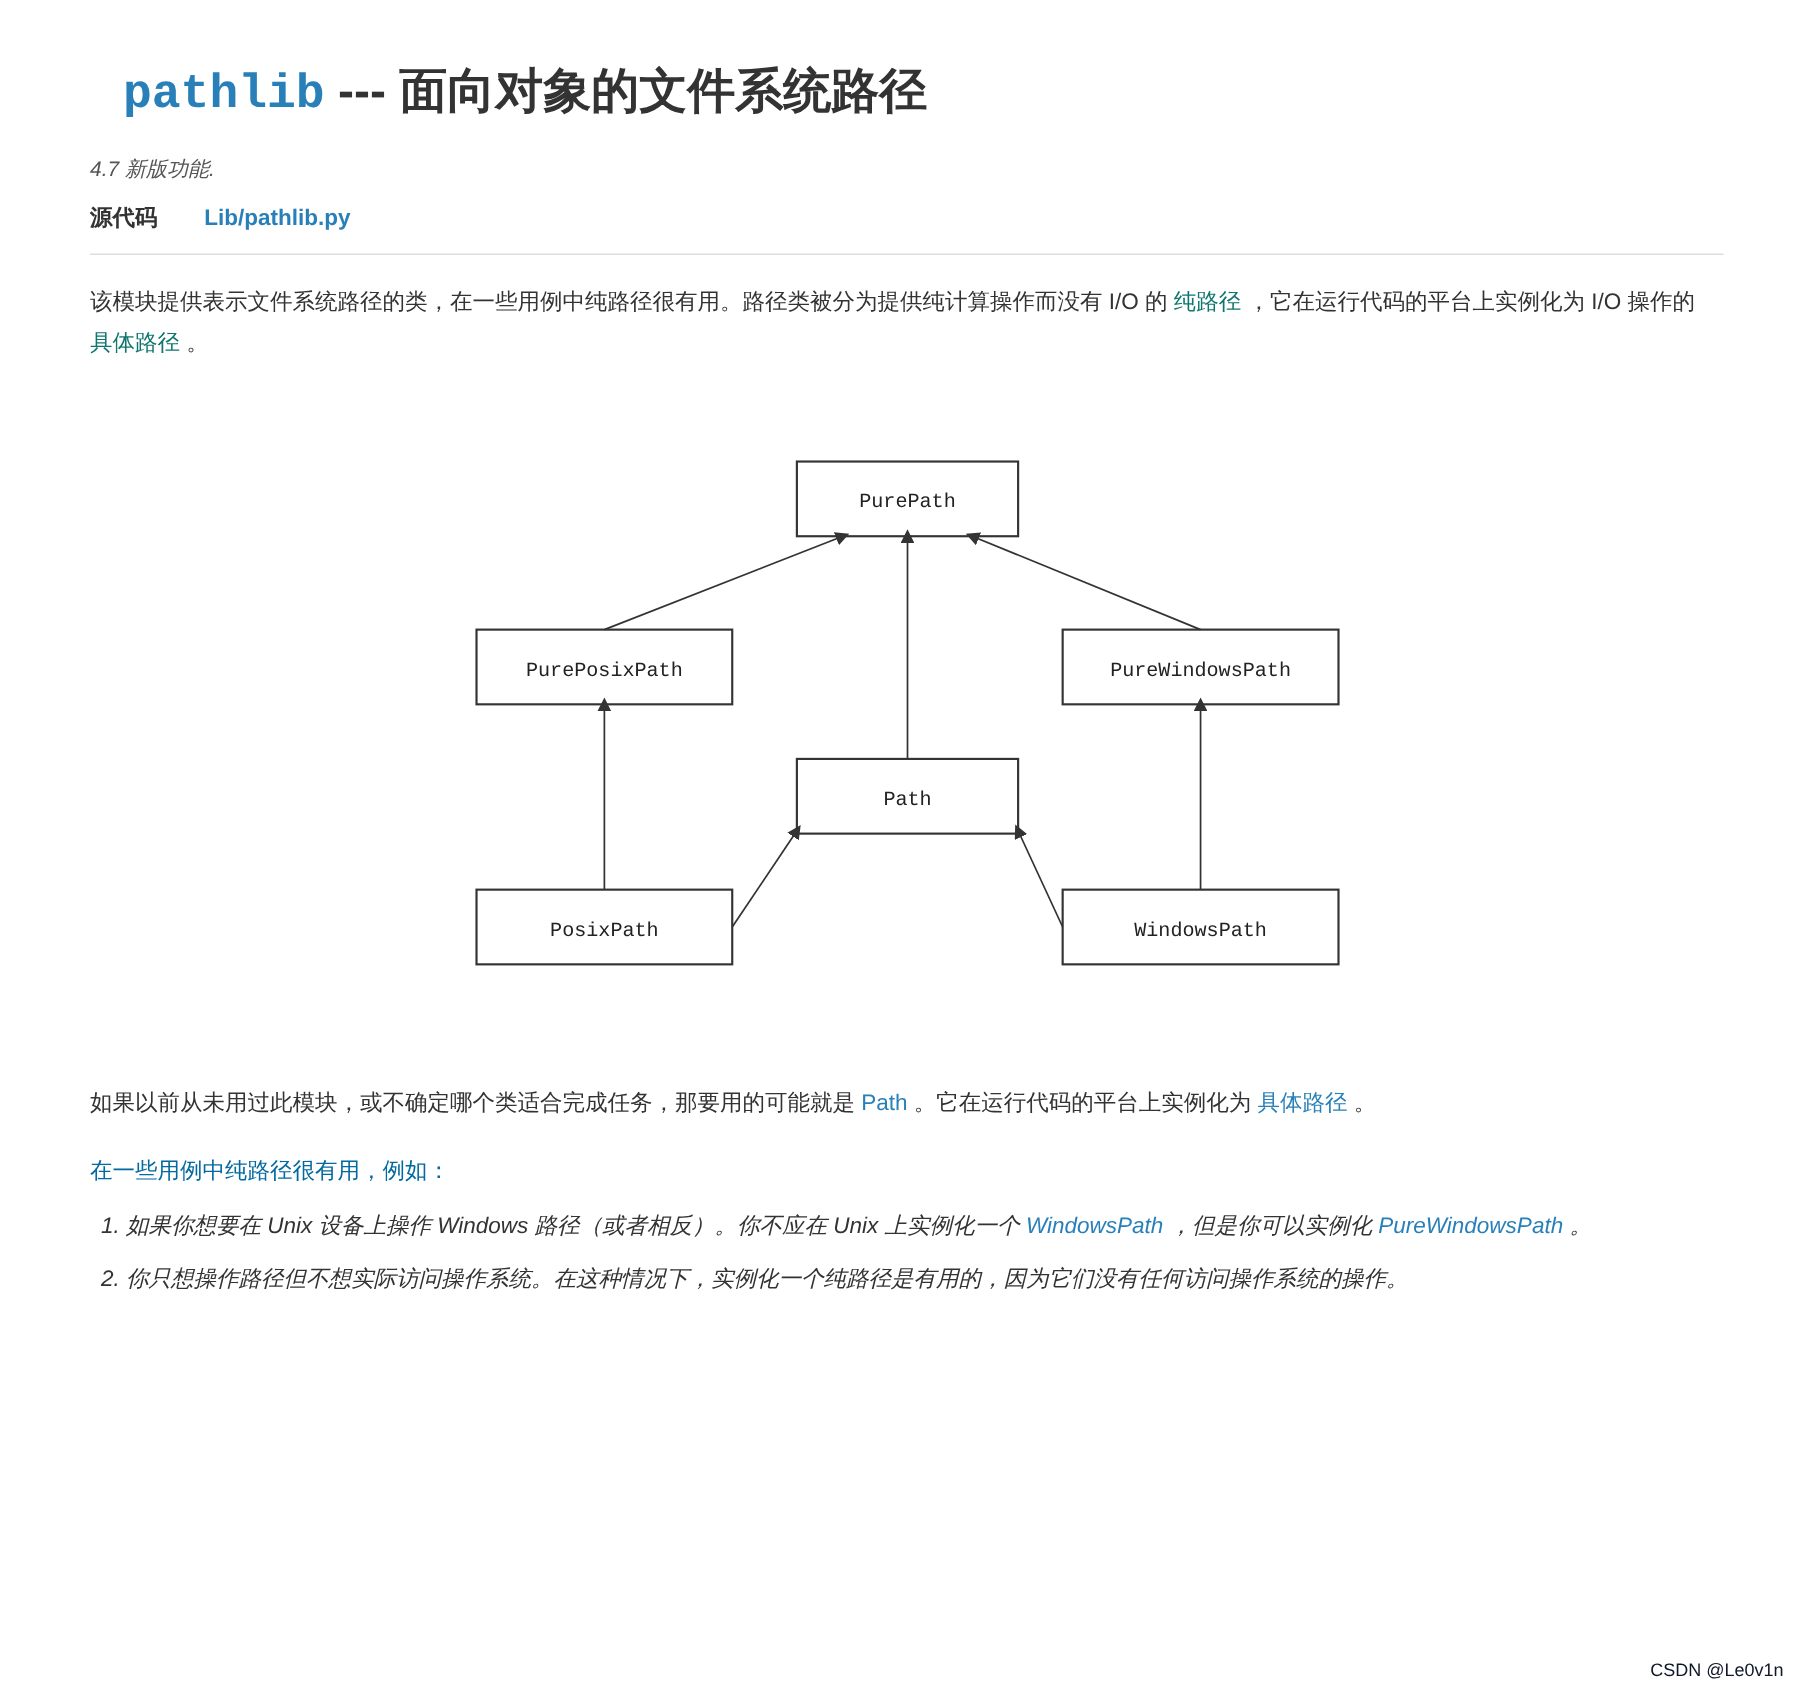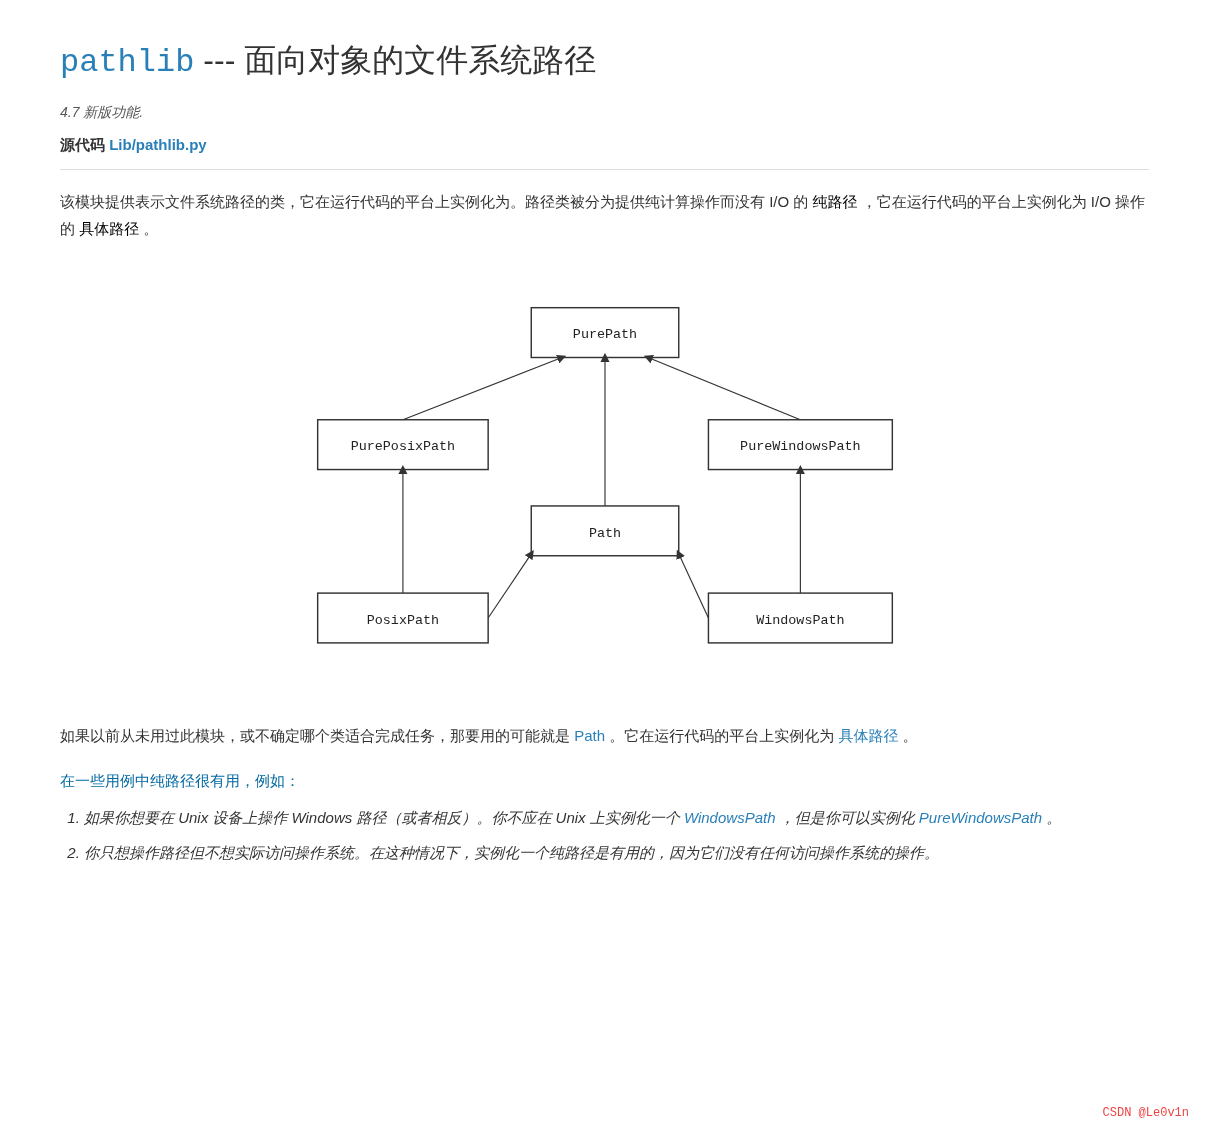--- a/index.html
+++ b/index.html
@@ -6,58 +6,60 @@
     body {
       font-family: "Microsoft YaHei", "PingFang SC", "Helvetica Neue", Arial, sans-serif;
       font-size: 15px;
       color: #333;
       background: #fff;
       padding: 40px 60px;
       max-width: 1209px;
     }
     .page-title {
       font-size: 32px;
-      font-weight: 400;
+      font-weight: 700;
       color: #333;
       margin-bottom: 20px;
       line-height: 1.3;
+      margin-left: 22px;
     }
     .page-title .code-part {
       font-family: "Courier New", Consolas, monospace;
       color: #2980b9;
       font-size: 32px;
     }
     .version-note {
       font-style: italic;
       font-size: 14px;
       color: #555;
       margin-bottom: 14px;
     }
     .source-code-line {
       font-weight: bold;
       font-size: 15px;
       margin-bottom: 14px;
     }
     .source-code-line a {
       color: #2980b9;
       text-decoration: none;
+      margin-left: 27px;
     }
     hr {
       border: none;
       border-top: 1px solid #ddd;
       margin-bottom: 18px;
     }
     .intro-text {
       font-size: 15px;
       line-height: 1.8;
       margin-bottom: 24px;
       color: #333;
     }
     .intro-text a {
-      color: #000000;
+      color: #0f766e;
       text-decoration: none;
     }
     .diagram-container {
       display: flex;
       justify-content: center;
       margin: 30px 0 30px 0;
       text-align: center;
     }
     .diagram-svg {
       width: 680px;
@@ -97,22 +99,21 @@
     }
     ol li a {
       color: #2980b9;
       text-decoration: none;
     }
     .csdn-watermark {
       position: fixed;
       bottom: 10px;
       right: 20px;
       font-size: 12px;
-      color: #ef4444;
-      font-family: Liberation Mono, monospace;
+      color: #0f172a;
     }
   </style>
 </head>
 <body>
 
 <h1 class="page-title">
   <span class="code-part">pathlib</span>
   <span> --- </span>
   <span>面向对象的文件系统路径</span>
 </h1>
@@ -121,21 +122,21 @@
 
 <p class="source-code-line">
   <span>源代码</span>
   <span> </span>
   <a href="#">Lib/pathlib.py</a>
 </p>
 
 <hr>
 
 <p class="intro-text">
-  <span>该模块提供表示文件系统路径的类，它在运行代码的平台上实例化为。路径类被分为提供纯计算操作而没有 I/O 的</span>
+  <span>该模块提供表示文件系统路径的类，在一些用例中纯路径很有用。路径类被分为提供纯计算操作而没有 I/O 的</span>
   <a href="#">纯路径</a>
   <span>，它在运行代码的平台上实例化为 I/O 操作的</span>
   <a href="#">具体路径</a>
   <span>。</span>
 </p>
 
 <div class="diagram-container">
   <svg class="diagram-svg" viewBox="0 0 710 400">
 
     <rect x="278" y="18" width="154" height="52" fill="white" stroke="#333" stroke-width="1.5"></rect>

